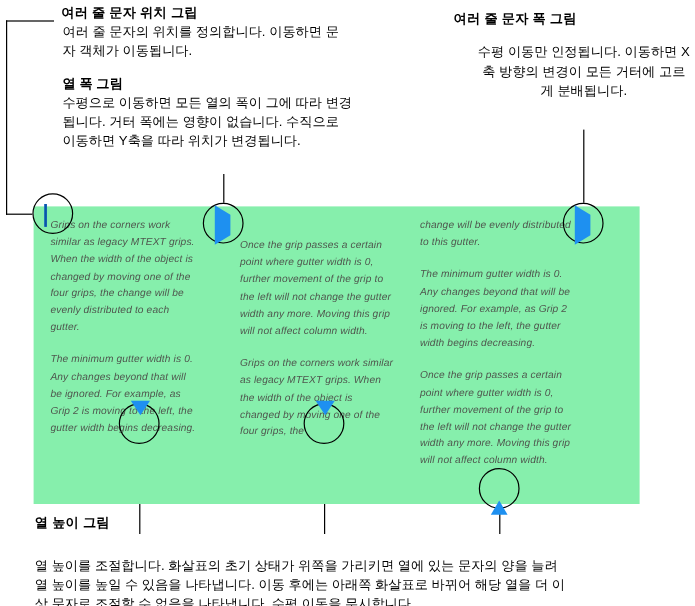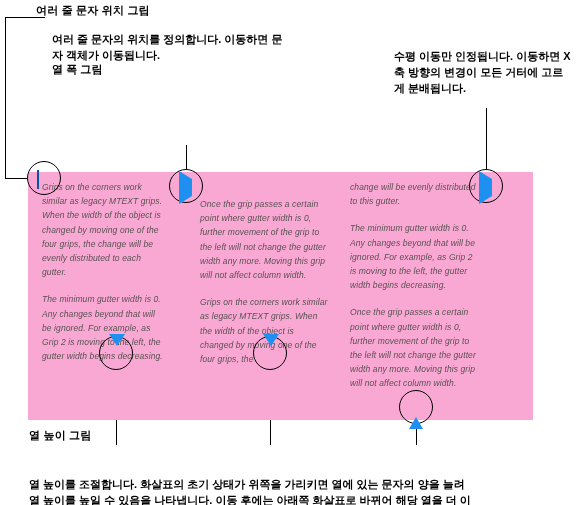--- a/index.html
+++ b/index.html
@@ -25,39 +25,38 @@
     position: absolute;
     font-size: 11px;
     font-weight: bold;
     color: #000000;
     white-space: nowrap;
     letter-spacing: 0.2px;
   }
   .anno-body {
     position: absolute;
     font-size: 11px;
-    font-weight: bold;
+    font-weight: normal;
     color: #000000;
     line-height: 16px;
     letter-spacing: 0px;
-    margin-top: 12px;
   }
 
   
   .leader {
     position: absolute;
     background: #000000;
   }
   .leader-v { width: 1px; }
   .leader-h { height: 1px; }
 
   
   .canvas-box {
     position: absolute;
-    background: #f9a8d4;
+    background: #86efac;
   }
   .col {
     position: absolute;
     font-family: "Liberation Sans", "DejaVu Sans", sans-serif;
     font-size: 8.5px;
     line-height: 14.2px;
     color: #4a4a46;
     font-style: italic;
     filter: blur(0.45px);
     opacity: 0.92;
@@ -104,27 +103,31 @@
     border-left: 7px solid transparent;
     border-right: 7px solid transparent;
     border-bottom: 12px solid #1e90f0;
   }
 </style>
 </head>
 <body>
 
 <div class="stage">
 
-  <div class="anno-head" style="left:36px; top:3px;">여러 줄 문자 위치 그립</div>
+  <div class="anno-head" style="left:51px; top:3px;">여러 줄 문자 위치 그립</div>
   <div class="anno-body" style="left:52px; top:19px; width:238px; white-space:pre-line;">여러 줄 문자의 위치를 정의합니다. 이동하면 문
 자 객체가 이동됩니다.</div>
 
   <div class="anno-head" style="left:52px; top:62px;font-family:Liberation Serif, serif;">열 폭 그림</div>
-
-  <div class="anno-body" style="left:394px; top:36px; width:185px; white-space:pre-line;">수평 이동만 인정됩니다. 이동하면 X
+  <div class="anno-body" style="left:52px; top:78px; width:248px; white-space:pre-line;">수평으로 이동하면 모든 열의 폭이 그에 따라 변경
+됩니다. 거터 폭에는 영향이 없습니다. 수직으로
+이동하면 Y축을 따라 위치가 변경됩니다.</div>
+
+  <div class="anno-head" style="left:378px; top:8px;">여러 줄 문자 폭 그림</div>
+  <div class="anno-body" style="left:394px; top:36px; width:185px; white-space:pre-line;text-align:center;">수평 이동만 인정됩니다. 이동하면 X
 축 방향의 변경이 모든 거터에 고르
 게 분배됩니다.</div>
 
   <div class="anno-head" style="left:29px; top:428px;">열 높이 그림</div>
   <div class="anno-body" style="left:29px; top:464px; width:545px; white-space:pre-line;">열 높이를 조절합니다. 화살표의 초기 상태가 위쪽을 가리키면 열에 있는 문자의 양을 늘려
 열 높이를 높일 수 있음을 나타냅니다. 이동 후에는 아래쪽 화살표로 바뀌어 해당 열을 더 이
 상 문자로 조절할 수 없음을 나타냅니다. 수평 이동을 무시합니다.</div>
 
   <div class="leader leader-h" style="left:5px; top:17px; width:40px;"></div>
 

